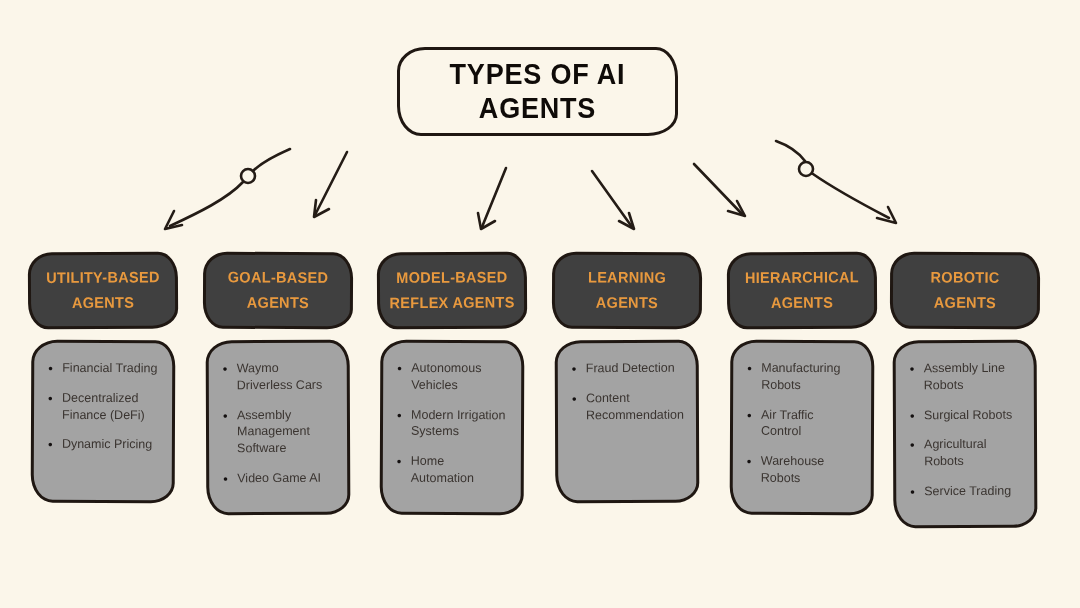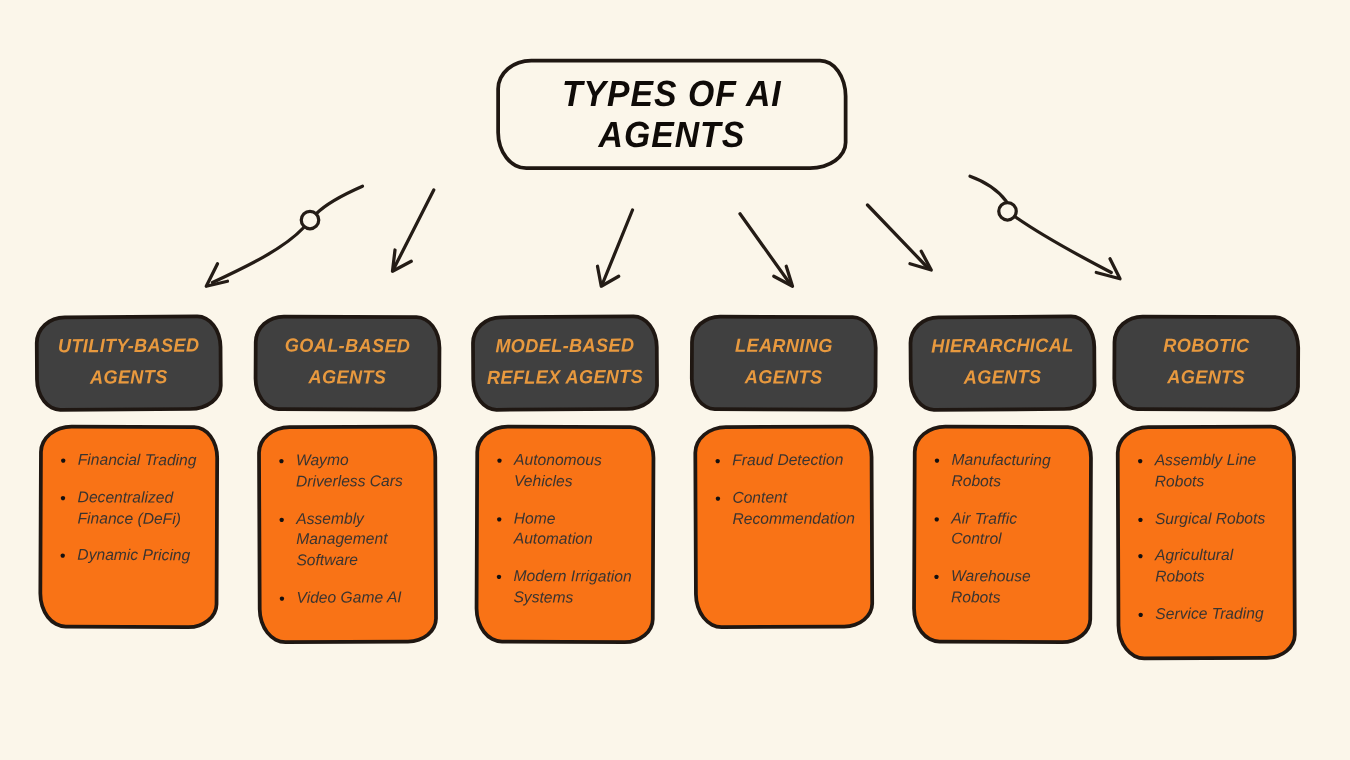--- a/index.html
+++ b/index.html
@@ -3,21 +3,21 @@
 <meta charset="utf-8">
 <style>
   html,body{margin:0;padding:0;}
   body{
     width:1080px;height:608px;
     background:#FBF6EA;
     font-family:"Liberation Sans", sans-serif;
     position:relative;
     overflow:hidden;
   }
-  .canvas{position:absolute;left:0;top:0;width:1080px;height:480px;font-style:italic;}
+  .canvas{position:absolute;left:0;top:0;width:1080px;height:480px;}
 
   
   .title-box{
     position:absolute;left:397px;top:47px;width:281px;height:89px;
     border:3.5px solid #1f1712;
     border-radius:28px 22px 30px 24px / 24px 30px 22px 30px;
     background:#FBF6EA;
     display:flex;align-items:center;justify-content:center;
     box-sizing:border-box;
   }
@@ -41,21 +41,21 @@
     display:flex;align-items:center;justify-content:center;
     text-align:center;
   }
   .cat-heading{
     color:#E8993E;font-weight:800;font-size:14.5px;line-height:1.65;
     letter-spacing:0.3px;white-space:pre-line;transform:scaleY(1.05);
   }
   .detail-box{
     width:144px;box-sizing:border-box;margin:11px auto 0 auto;
     min-height:163px;
-    background:#f97316;
+    background:#a3a3a3;
     border:3px solid #1f1712;
     border-radius:26px 20px 24px 22px / 22px 26px 20px 28px;
     padding:17px 8px 12px 14px;
   }
   .detail-box ul{list-style:none;margin:0;padding:0;}
   .detail-box li{
     position:relative;
     padding-left:14px;
     margin-bottom:13px;
     font-size:12.5px;line-height:1.34;color:#3a3430;
@@ -152,24 +152,24 @@
 
   <div class="column" style="left:377px">
     <div class="cat-box">
       <div class="cat-heading">MODEL-BASED
 REFLEX AGENTS</div>
     </div>
     <div class="detail-box">
       <ul>
           <li>Autonomous
 Vehicles</li>
+          <li>Modern Irrigation
+Systems</li>
           <li>Home
 Automation</li>
-          <li>Modern Irrigation
-Systems</li>
         </ul>
     </div>
   </div>
 
   <div class="column" style="left:552px">
     <div class="cat-box">
       <div class="cat-heading">LEARNING
 AGENTS</div>
     </div>
     <div class="detail-box">

